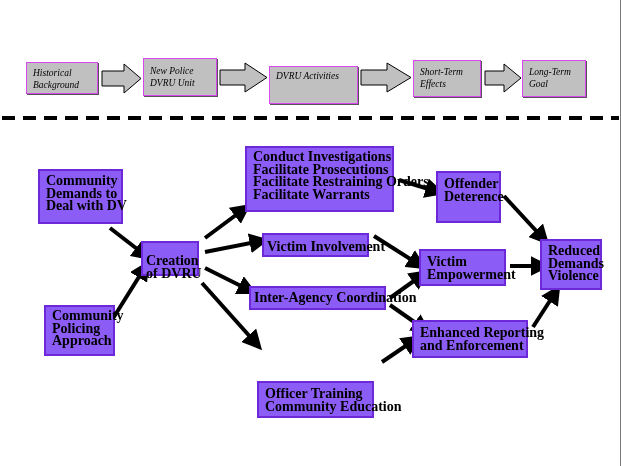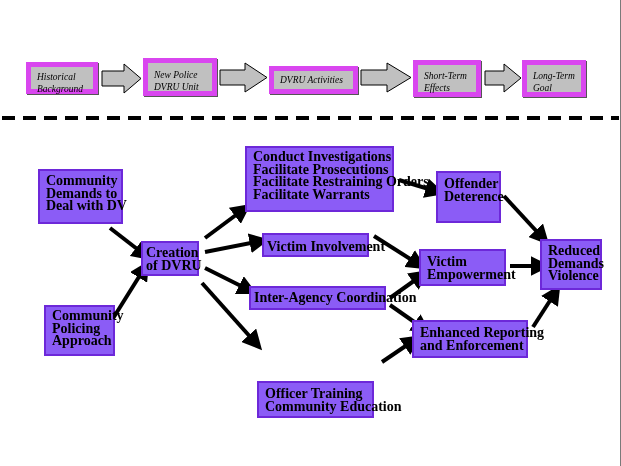--- a/index.html
+++ b/index.html
@@ -20,21 +20,21 @@
   #svg-layer {
     position: absolute;
     left: 0; top: 0;
     width: 621px;
     height: 466px;
   }
   
   .flow-box {
     position: absolute;
     background: #c0c0c0;
-    border: 5px solid #d946ef;
+    border: 1px solid #d946ef;
     box-sizing: border-box;
     font-family: "Liberation Serif", serif;
     font-style: italic;
     font-size: 9.5px;
     line-height: 12px;
     color: #000000;
     padding: 4px 21px 0 6px;
     box-shadow: 1px 1px 0 #555;
   }
   .flow-box span { display: block; white-space: nowrap; }
@@ -112,21 +112,21 @@
   <div class="flow-box" style="left:26px; top:62px; width:72px; height:32px;">
     <span>Historical</span>
     <span>Background</span>
   </div>
 
   <div class="flow-box" style="left:143px; top:58px; width:74px; height:38px; padding-top:6px;">
     <span>New Police</span>
     <span>DVRU Unit</span>
   </div>
 
-  <div class="flow-box" style="left:269px; top:66px; width:89px; height:28px; padding-top:3px;text-align:right;">
+  <div class="flow-box" style="left:269px; top:66px; width:89px; height:38px; padding-top:3px;text-align:right;">
     <span>DVRU Activities</span>
   </div>
 
   <div class="flow-box" style="left:413px; top:60px; width:68px; height:37px; padding-top:5px;">
     <span>Short-Term</span>
     <span>Effects</span>
   </div>
 
   <div class="flow-box" style="left:522px; top:60px; width:64px; height:37px; padding-top:5px;">
     <span>Long-Term</span>
@@ -138,21 +138,21 @@
     <span>Demands to</span>
     <span>Deal with DV</span>
   </div>
 
   <div class="node" style="left:44px; top:305px; width:71px; height:51px; padding-top:3px;">
     <span>Community</span>
     <span>Policing</span>
     <span>Approach</span>
   </div>
 
-  <div class="node center-txt" style="left:141px; top:241px; width:58px; height:35px; padding-top:4px;">
+  <div class="node center-txt" style="left:141px; top:241px; width:58px; height:35px; padding-top:12px;">
     <span>Creation</span>
     <span>of DVRU</span>
   </div>
 
   <div class="node" style="left:245px; top:146px; width:149px; height:66px; padding-top:3px;">
     <span>Conduct Investigations</span>
     <span>Facilitate Prosecutions</span>
     <span>Facilitate Restraining Orders</span>
     <span>Facilitate Warrants</span>
   </div>

